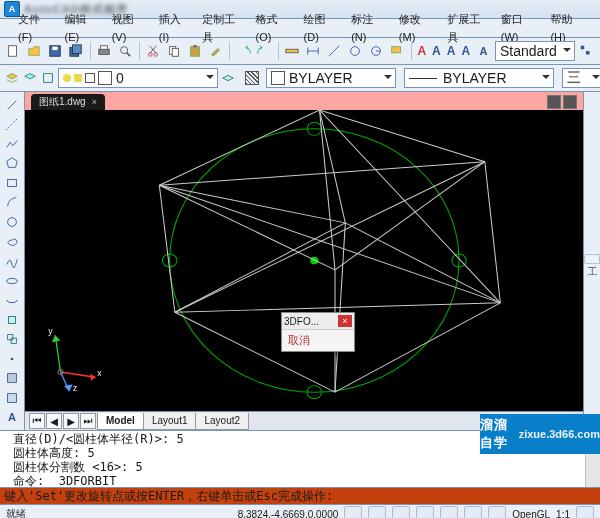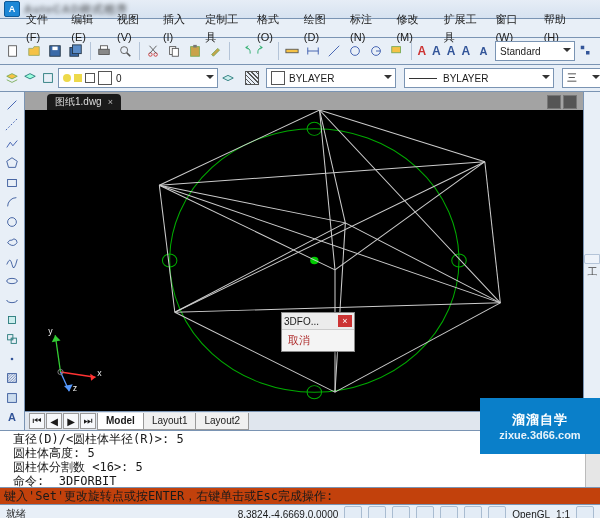--- a/index.html
+++ b/index.html
@@ -15,45 +15,45 @@
   }
   html,body{margin:0;padding:0;font-family:"Microsoft YaHei",SimSun,Arial,sans-serif;font-size:11px;color:var(--text);background:#fff}
   body{width:600px;height:518px;overflow:hidden;position:relative}
 
   
   .titlebar{height:18px;display:flex;align-items:center;gap:4px;background:linear-gradient(#e6edf6,#d6e2f0);border-bottom:1px solid var(--border);padding:0 4px}
   .titlebar .logo{width:14px;height:14px;background:#1d87d6;border:1px solid #0d5a99;color:#fff;font-weight:bold;display:flex;align-items:center;justify-content:center;font-size:9px;border-radius:2px}
   .titlebar .title{filter:blur(2px);opacity:.6;font-weight:bold;letter-spacing:1px}
 
   
-  .menubar{height:18px;display:flex;align-items:center;gap:4px;background:var(--toolbar-bg);border-bottom:1px solid var(--border);padding:0 20px}
+  .menubar{height:18px;display:flex;align-items:center;gap:4px;background:var(--toolbar-bg);border-bottom:1px solid var(--border);padding:0 12px}
   .menubar .menu-item{padding:0 6px;line-height:18px;cursor:pointer}
 
   
   .toolbar-row{height:26px;display:flex;align-items:center;gap:2px;background:var(--toolbar-bg);border-bottom:1px solid var(--border);padding:0 4px;overflow:hidden}
   .tbtn{width:20px;height:20px;display:flex;align-items:center;justify-content:center;border:1px solid transparent;border-radius:2px;cursor:pointer}
   .sep{width:1px;height:18px;background:#b4c4d8;margin:0 2px}
-  .combo{height:18px;border:1px solid var(--border);background:#fff;display:flex;align-items:center;padding:0 14px 0 4px;position:relative;min-width:40px;font-size:10px}
+  .combo{height:18px;border:1px solid var(--border);background:#fff;display:flex;align-items:center;padding:0 14px 0 4px;position:relative;min-width:40px;font-size:14px}
   .combo:after{content:"";position:absolute;right:3px;top:6px;border:4px solid transparent;border-top-color:#333}
   .layer-swatch{width:12px;height:12px;display:inline-block;margin-right:4px;border:1px solid #555}
   .layer-swatch.empty{background:#fff}
   .layer-swatch.hatch{background:repeating-linear-gradient(45deg,#555 0 1px,transparent 1px 3px)}
   .toolbar-text{font-size:11px;padding:0 2px;color:#444}
 
   
   .main{display:flex;height:338px}
   .leftbar{width:24px;background:var(--toolbar-bg);border-right:1px solid var(--border);display:flex;flex-direction:column;align-items:center;gap:2px;padding:4px 0}
   .leftbar .tbtn{width:18px;height:18px}
   .rightbar{width:16px;background:var(--toolbar-bg);border-left:1px solid var(--border);writing-mode:vertical-rl;text-align:center;font-size:10px;display:flex;flex-direction:column;justify-content:flex-start;align-items:center;padding:4px 0;gap:8px}
   .rightbar span{color:#444;}
   .rtab{display:block;padding:4px 0;border:1px solid #b4c4d8;background:#eef3fa;border-radius:2px 0 0 2px;margin-bottom:4px}
 
   .canvas-wrap{flex:1;display:flex;flex-direction:column;background:#3a4a5a;position:relative}
   
-  .canvas-tabs{height:18px;background:#a3a3a3;display:flex;align-items:flex-end;padding:0 40px 0 22px;position:relative}
+  .canvas-tabs{height:18px;background:#fca5a5;display:flex;align-items:flex-end;padding:0 40px 0 6px;position:relative}
   .canvas-tabs:before,.canvas-tabs:after{content:"";position:absolute;top:3px;width:12px;height:12px;background:#555;border:1px solid #777}
   .canvas-tabs:before{right:22px}
   .canvas-tabs:after{right:6px}
   .ctab{height:16px;background:#1a1a1a;color:#ddd;font-size:10px;padding:0 8px;display:flex;align-items:center;border-top-left-radius:4px;border-top-right-radius:4px;gap:6px}
   .ctab .close-x{color:#bbb;font-size:9px}
   .viewport{flex:1;background:#000;position:relative;overflow:hidden}
 
   
   .ctxmenu{position:absolute;left:256px;top:202px;width:72px;background:#f4f4f4;border:1px solid #888;box-shadow:2px 2px 4px rgba(0,0,0,.4);font-size:11px}
   .ctxmenu .ctxtitle{display:flex;justify-content:space-between;align-items:center;background:#ececec;border-bottom:1px solid #ccc;height:16px;padding:0 2px;font-size:10px}
@@ -71,21 +71,21 @@
   .cmdbox{height:54px;background:#fff;border-top:1px solid var(--border);border-bottom:1px solid var(--border);font-family:SimSun,monospace;font-size:12px;line-height:14px;padding:1px 13px;overflow:hidden;position:relative}
   .cmdbox .scroll{position:absolute;right:0;top:0;bottom:0;width:14px;background:#e6e6e6;border-left:1px solid #bbb}
   .cmdprompt{height:16px;background:#c2410c;border-bottom:1px solid var(--border);font-family:SimSun,monospace;font-size:12px;font-weight:normal;padding:0 4px;display:flex;align-items:center}
 
   
   .statusbar{height:18px;background:var(--toolbar-bg);display:flex;align-items:center;gap:8px;padding:0 6px;font-size:10px;justify-content:space-between}
   .statusbar .grp{display:flex;align-items:center;gap:6px}
   .sbtn{width:16px;height:14px;border:1px solid #a9bcd1;background:#e3ecf6;border-radius:2px}
 
   
-  .watermark{position:absolute;right:0;bottom:64px;width:120px;height:56px;background:#0a7fc9;color:#fff;display:flex;flex-direction:column;align-items:center;justify-content:center;font-size:13px;font-weight:bold;letter-spacing:1px;z-index:5}
+  .watermark{position:absolute;right:0;bottom:64px;width:120px;height:40px;background:#0a7fc9;color:#fff;display:flex;flex-direction:row;align-items:center;justify-content:center;font-size:13px;font-weight:bold;letter-spacing:1px;z-index:5}
   .watermark small{font-size:11px;font-weight:bold;letter-spacing:0;opacity:.9}
 
   
   .ucs{position:absolute;left:18px;bottom:18px;width:70px;height:70px;pointer-events:none}
 
   
   .ico{width:14px;height:14px;display:block}
 </style>
 </head>
 <body>

